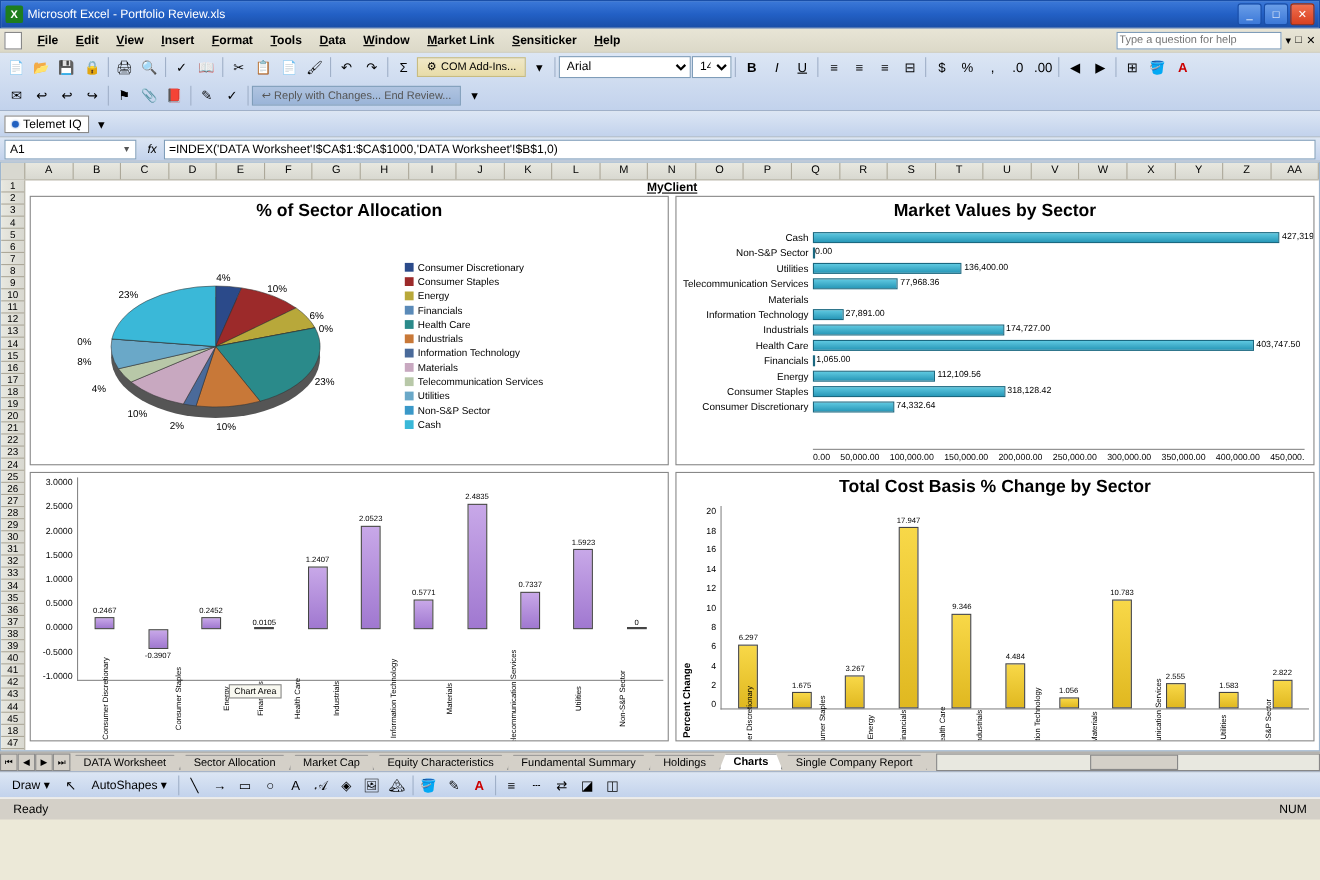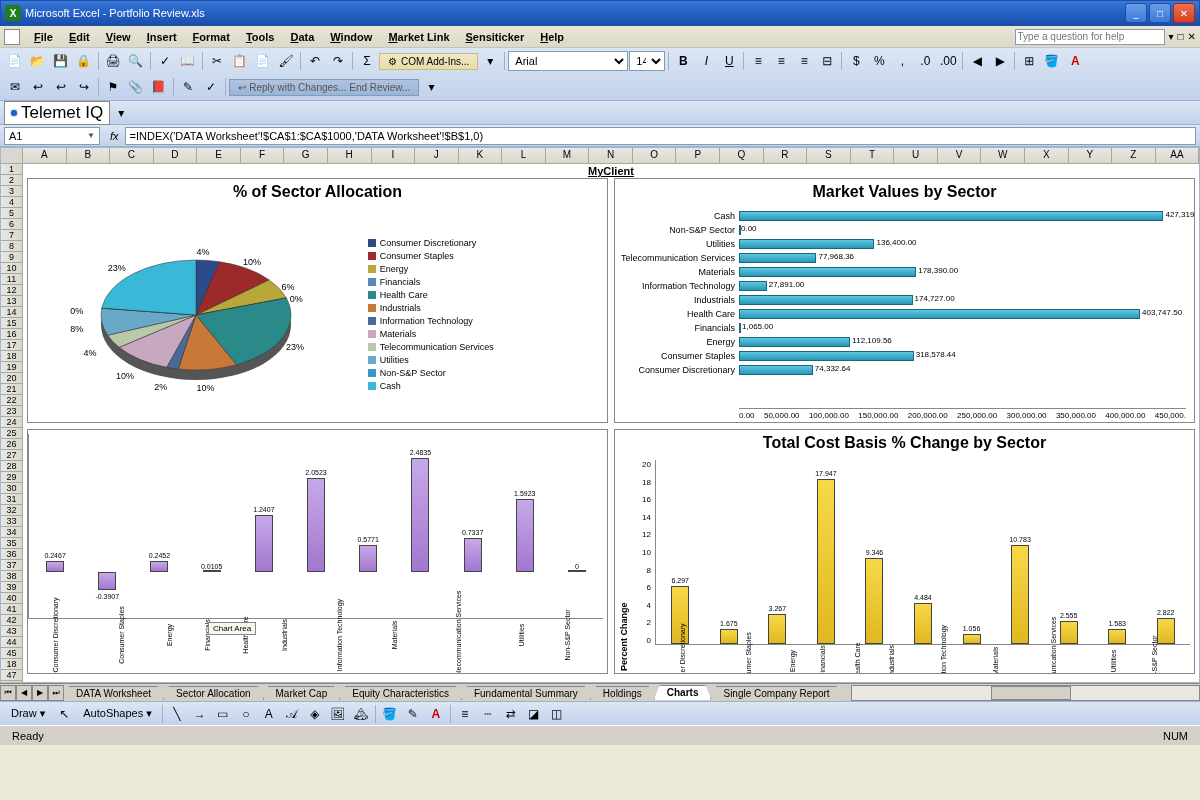--- a/index.html
+++ b/index.html
@@ -28,21 +28,21 @@
 .tbtn { width: 22px; height: 22px; display: flex; align-items: center; justify-content: center; border: 1px solid transparent; border-radius: 2px; cursor: pointer; font-size: 12px; }
 .tsep { width: 1px; height: 18px; background: #a0b0c8; margin: 0 2px; }
 .tlabel { padding: 2px 6px; font-size: 11px; cursor: pointer; border: 1px solid transparent; }
 .font-select { width: 120px; height: 20px; border: 1px solid #7f9db9; background: white; font-size: 11px; padding: 0 2px; }
 .font-size { width: 36px; height: 20px; border: 1px solid #7f9db9; background: white; font-size: 11px; padding: 0 2px; }
 .addin-box { background: linear-gradient(to bottom, #f0e8c8, #e8dca8); border: 1px solid #c8bc80; padding: 2px 8px; font-size: 10px; display: flex; align-items: center; gap: 4px; }
 .review-box { background: linear-gradient(to bottom, #b0c4e0, #9ab4d8); border: 1px solid #7f9db9; padding: 2px 8px; font-size: 10px; color: #555; }
 
 
 .formula-row { display: flex; align-items: center; background: linear-gradient(to bottom, #dce6f4, #c2d2ec); padding: 2px 4px; border-bottom: 1px solid #a0b0c8; height: 22px; }
-.name-box { width: 96px; height: 18px; background: white; border: 1px solid #7f9db9; font-size: 11px; display: flex; align-items: center; padding: 0 4px; margin-right: 4px; }
+.name-box { width: 120px; height: 18px; background: white; border: 1px solid #7f9db9; font-size: 11px; display: flex; align-items: center; padding: 0 4px; margin-right: 4px; }
 .name-box .dd { margin-left: auto; font-size: 8px; color: #555; }
 .fx-label { font-style: italic; font-size: 11px; padding: 0 6px; }
 .formula-input { flex: 1; height: 18px; background: white; border: 1px solid #7f9db9; font-size: 11px; padding: 0 4px; display: flex; align-items: center; }
 
 
 .grid-area { background: white; position: relative; height: 536px; border: 1px solid #9eb6ce; overflow: hidden; }
 .col-headers { display: flex; height: 16px; background: linear-gradient(to bottom, #e8e8e0, #d8d8d0); border-bottom: 1px solid #aca899; }
 .corner { width: 22px; border-right: 1px solid #aca899; background: #d8d8d0; }
 .col-hdr { flex: 1; text-align: center; font-size: 10px; border-right: 1px solid #aca899; padding-top: 1px; cursor: pointer; }
 .row-headers { position: absolute; left: 0; top: 16px; width: 22px; bottom: 0; background: linear-gradient(to right, #e8e8e0, #d8d8d0); border-right: 1px solid #aca899; }
@@ -101,21 +101,21 @@
 
 .draw-toolbar { display: flex; align-items: center; height: 24px; background: linear-gradient(to bottom, #dce6f4, #c2d2ec); padding: 2px 4px; gap: 1px; border-top: 1px solid #a0b0c8; }
 
 
 .statusbar { display: flex; align-items: center; height: 20px; background: #d4d0c8; border-top: 1px solid #fff; padding: 0 4px; font-size: 11px; }
 .statusbar .status-cell { padding: 0 8px; }
 .statusbar .spacer { flex: 1; }
 
 
 .telemet-row { display: flex; align-items: center; background: linear-gradient(to bottom, #dce6f4, #c2d2ec); padding: 2px 4px; height: 24px; border-bottom: 1px solid #a0b0c8; }
-.telemet-box { background: white; border: 1px solid #888; padding: 1px 6px; font-size: 17px; display: flex; align-items: center; gap: 4px; }
+.telemet-box { background: white; border: 1px solid #888; padding: 1px 6px; font-size: 11px; display: flex; align-items: center; gap: 4px; }
 .telemet-box .dot { width: 6px; height: 6px; background: #2060c0; border-radius: 50%; box-shadow: 0 0 2px #2060c0; }
 </style>
 </head>
 <body>
 
 <div class="titlebar">
   <div class="app-icon">X</div>
   <div class="title">
     <span>Microsoft Excel</span><span> - </span><span>Portfolio Review.xls</span>
   </div>
@@ -427,24 +427,20 @@
               </div>
               <div class="hbar-row">
                 <div class="hbar-label">Telecommunication Services</div>
                 <div class="hbar-track">
                   <div class="hbar" style="width:17.326302222222225%"></div>
                   <div class="hbar-val" style="left:calc(17.326302222222225% + 2px)">77,968.36</div>
                 </div>
               </div>
               <div class="hbar-row">
                 <div class="hbar-label">Materials</div>
-                <div class="hbar-track">
-                  <div class="hbar" style="width:39.64222222222222%"></div>
-                  <div class="hbar-val" style="left:calc(39.64222222222222% + 2px)">178,390.00</div>
-                </div>
               </div>
               <div class="hbar-row">
                 <div class="hbar-label">Information Technology</div>
                 <div class="hbar-track">
                   <div class="hbar" style="width:6.198%"></div>
                   <div class="hbar-val" style="left:calc(6.198% + 2px)">27,891.00</div>
                 </div>
               </div>
               <div class="hbar-row">
                 <div class="hbar-label">Industrials</div>
@@ -471,21 +467,21 @@
                 <div class="hbar-label">Energy</div>
                 <div class="hbar-track">
                   <div class="hbar" style="width:24.913235555555556%"></div>
                   <div class="hbar-val" style="left:calc(24.913235555555556% + 2px)">112,109.56</div>
                 </div>
               </div>
               <div class="hbar-row">
                 <div class="hbar-label">Consumer Staples</div>
                 <div class="hbar-track">
                   <div class="hbar" style="width:39.088%"></div>
-                  <div class="hbar-val" style="left:calc(39.088% + 2px)">318,578.44</div>
+                  <div class="hbar-val" style="left:calc(39.088% + 2px)">318,128.42</div>
                 </div>
               </div>
               <div class="hbar-row">
                 <div class="hbar-label">Consumer Discretionary</div>
                 <div class="hbar-track">
                   <div class="hbar" style="width:16.518364444444444%"></div>
                   <div class="hbar-val" style="left:calc(16.518364444444444% + 2px)">74,332.64</div>
                 </div>
               </div>
             </div>
@@ -499,20 +495,31 @@
               <span>300,000.00</span>
               <span>350,000.00</span>
               <span>400,000.00</span>
               <span>450,000.</span>
             </div>
         </div>
       </div>
 
       <div class="chart-panel">
         <div class="vbar-area">
+          <div class="vbar-yaxis" id="vbar2-yaxis">
+              <div>3.0000</div>
+              <div>2.5000</div>
+              <div>2.0000</div>
+              <div>1.5000</div>
+              <div>1.0000</div>
+              <div>0.5000</div>
+              <div>0.0000</div>
+              <div>-0.5000</div>
+              <div>-1.0000</div>
+            </div>
           <div class="vbar-plot">
             <div class="vbar-bars" id="vbar2-bars">
                 <div class="vbar-col">
                   <div class="vbar purple" style="height: 6.1675%; position: absolute; bottom: 25%;"></div>
                   <div class="vbar-vlbl" style="bottom: calc(31.1675% + 2px);">0.2467</div>
                 </div>
                 <div class="vbar-col">
                   <div class="vbar purple" style="height: 9.7675%; position: absolute; bottom: 15.2325%;"></div>
                   <div class="vbar-vlbl" style="bottom: calc(15.2325% - 10px);">-0.3907</div>
                 </div>

